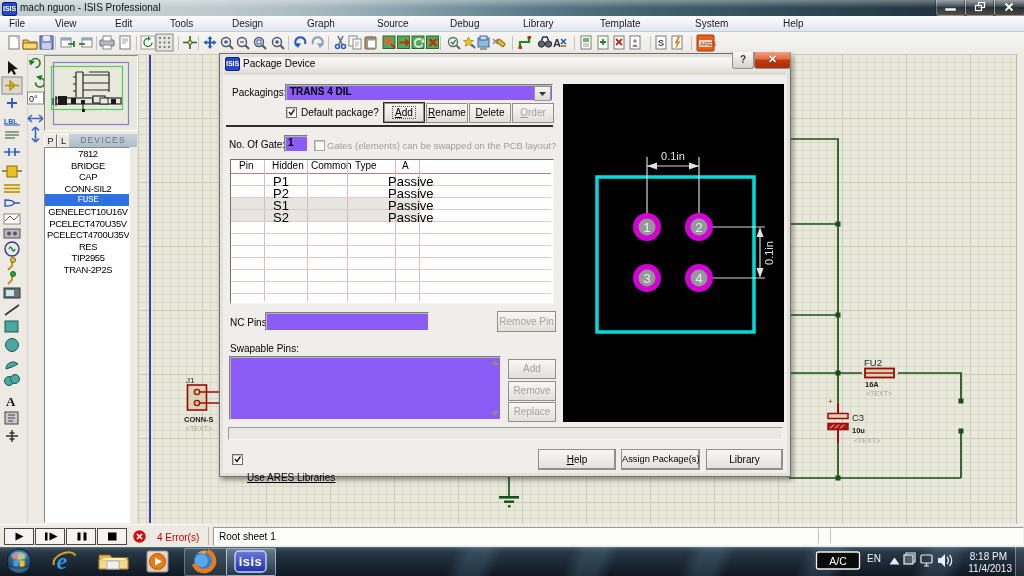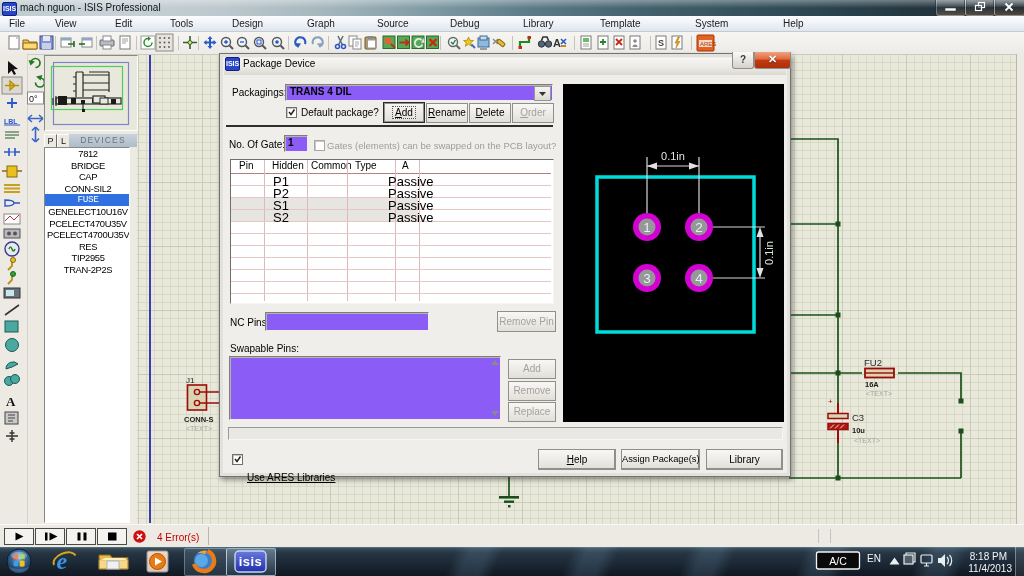--- a/index.html
+++ b/index.html
@@ -601,20 +601,21 @@
   <rect x="73.5" y="4.5" width="3" height="8" fill="#000"></rect>
       <rect x="79.5" y="4.5" width="3" height="8" fill="#000"></rect>
   <rect x="104" y="4.5" width="8.5" height="8" fill="#000"></rect>
  </svg>
  <svg class="abs" style="left:133px;top:5px;" width="14" height="14">
       <circle cx="6.5" cy="6.5" r="6.2" fill="#cc1111"></circle>
       <path d="M4 4 L9 9 M9 4 L4 9" stroke="#fff" stroke-width="1.7"></path>
     </svg>
  <div id="errtxt" class="abs">4 Error(s)</div>
  <div class="abs" style="left:208px;top:2px;width:1px;height:18px;background:#b8b7b2;"></div>
+ <div id="rootfield" class="abs">Root sheet 1</div>
  <div class="abs" style="left:818px;top:4px;width:1px;height:14px;background:#c4c3be;"></div>
  <div class="abs" style="left:830px;top:4px;width:1px;height:14px;background:#c4c3be;"></div>
 </div>
 
 <div id="taskbar" class="abs"></div>
 <div id="tbstreaks" class="abs"></div>
 <div class="tbhl" style="left:184px;width:41px;background:rgba(160,195,220,.16);border:1px solid rgba(200,225,245,.35);"></div>
 <div class="tbhl" style="left:226px;width:48px;background:linear-gradient(180deg,rgba(190,220,240,.38),rgba(120,160,195,.22));border:1px solid rgba(220,240,255,.55);"></div>
 <svg id="tksvg" class="abs" style="left:0;top:547px;" width="1024" height="29">
 <defs>

